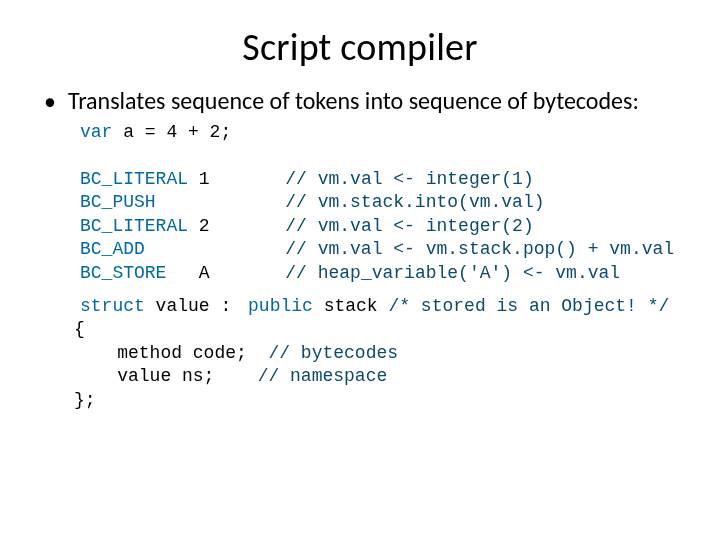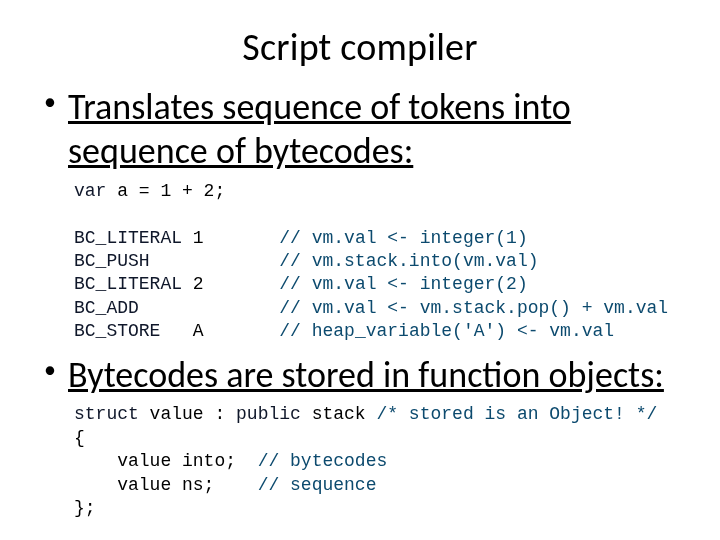--- a/index.html
+++ b/index.html
@@ -24,70 +24,64 @@
     margin: 6px 0 16px 0;
     letter-spacing: 0.2px;
   }
   ul.bullets {
     margin: 0;
     padding: 0 0 0 28px;
     list-style: none;
   }
   ul.bullets > li {
     position: relative;
-    font-size: 36px;
+    font-size: 24px;
     line-height: 1.22;
     margin-bottom: 6px;
-    text-decoration: underline;
   }
   ul.bullets > li::before {
     content: "•";
     position: absolute;
     left: -24px;
     top: 0;
     font-size: 24px;
     line-height: 1.3;
   }
   .code {
     font-family: Consolas, "Courier New", monospace;
     font-size: 18px;
     line-height: 1.3;
     white-space: pre;
     margin-left: 34px;
     margin-top: 6px;
     margin-bottom: 10px;
   }
-  .kw { color: #0f172a; }
+  .kw { color: #0369a1; margin-left: 6px; }
   .cm { color: #0c4a6e; }
 </style>
 </head>
 <body>
 
 <div class="slide">
   <div class="title">Script compiler</div>
 
   <ul class="bullets">
     <li>
       <span>Translates sequence of tokens into sequence of bytecodes:</span>
     </li>
   </ul>
 
-  <div class="code"><span class="kw">var</span><span> a = 1 + 2;</span>
+  <div class="code"><span class="kw">var</span><span> a = 4 + 2;</span>
 
 <span><span class="kw">BC_LITERAL</span> <span>1</span>       <span class="cm">// vm.val &lt;- integer(1)</span></span>
 <span><span class="kw">BC_PUSH</span>            <span class="cm">// vm.stack.into(vm.val)</span></span>
 <span><span class="kw">BC_LITERAL</span> <span>2</span>       <span class="cm">// vm.val &lt;- integer(2)</span></span>
 <span><span class="kw">BC_ADD</span>             <span class="cm">// vm.val &lt;- vm.stack.pop() + vm.val</span></span>
 <span><span class="kw">BC_STORE</span>   <span>A</span>       <span class="cm">// heap_variable('A') &lt;- vm.val</span></span></div>
 
-  <ul class="bullets">
-    <li>
-      <span>Bytecodes are stored in function objects:</span>
-    </li>
-  </ul>
 
   <div class="code"><span><span class="kw">struct</span><span> value : </span><span class="kw">public</span><span> stack </span><span class="cm">/* stored is an Object! */</span></span>
 <span>{</span>
-<span><span>    value into;  </span><span class="cm">// bytecodes</span></span>
-<span><span>    value ns;    </span><span class="cm">// sequence</span></span>
+<span><span>    method code;  </span><span class="cm">// bytecodes</span></span>
+<span><span>    value ns;    </span><span class="cm">// namespace</span></span>
 <span>};</span></div>
 
 </div>
 
 </body></html>

